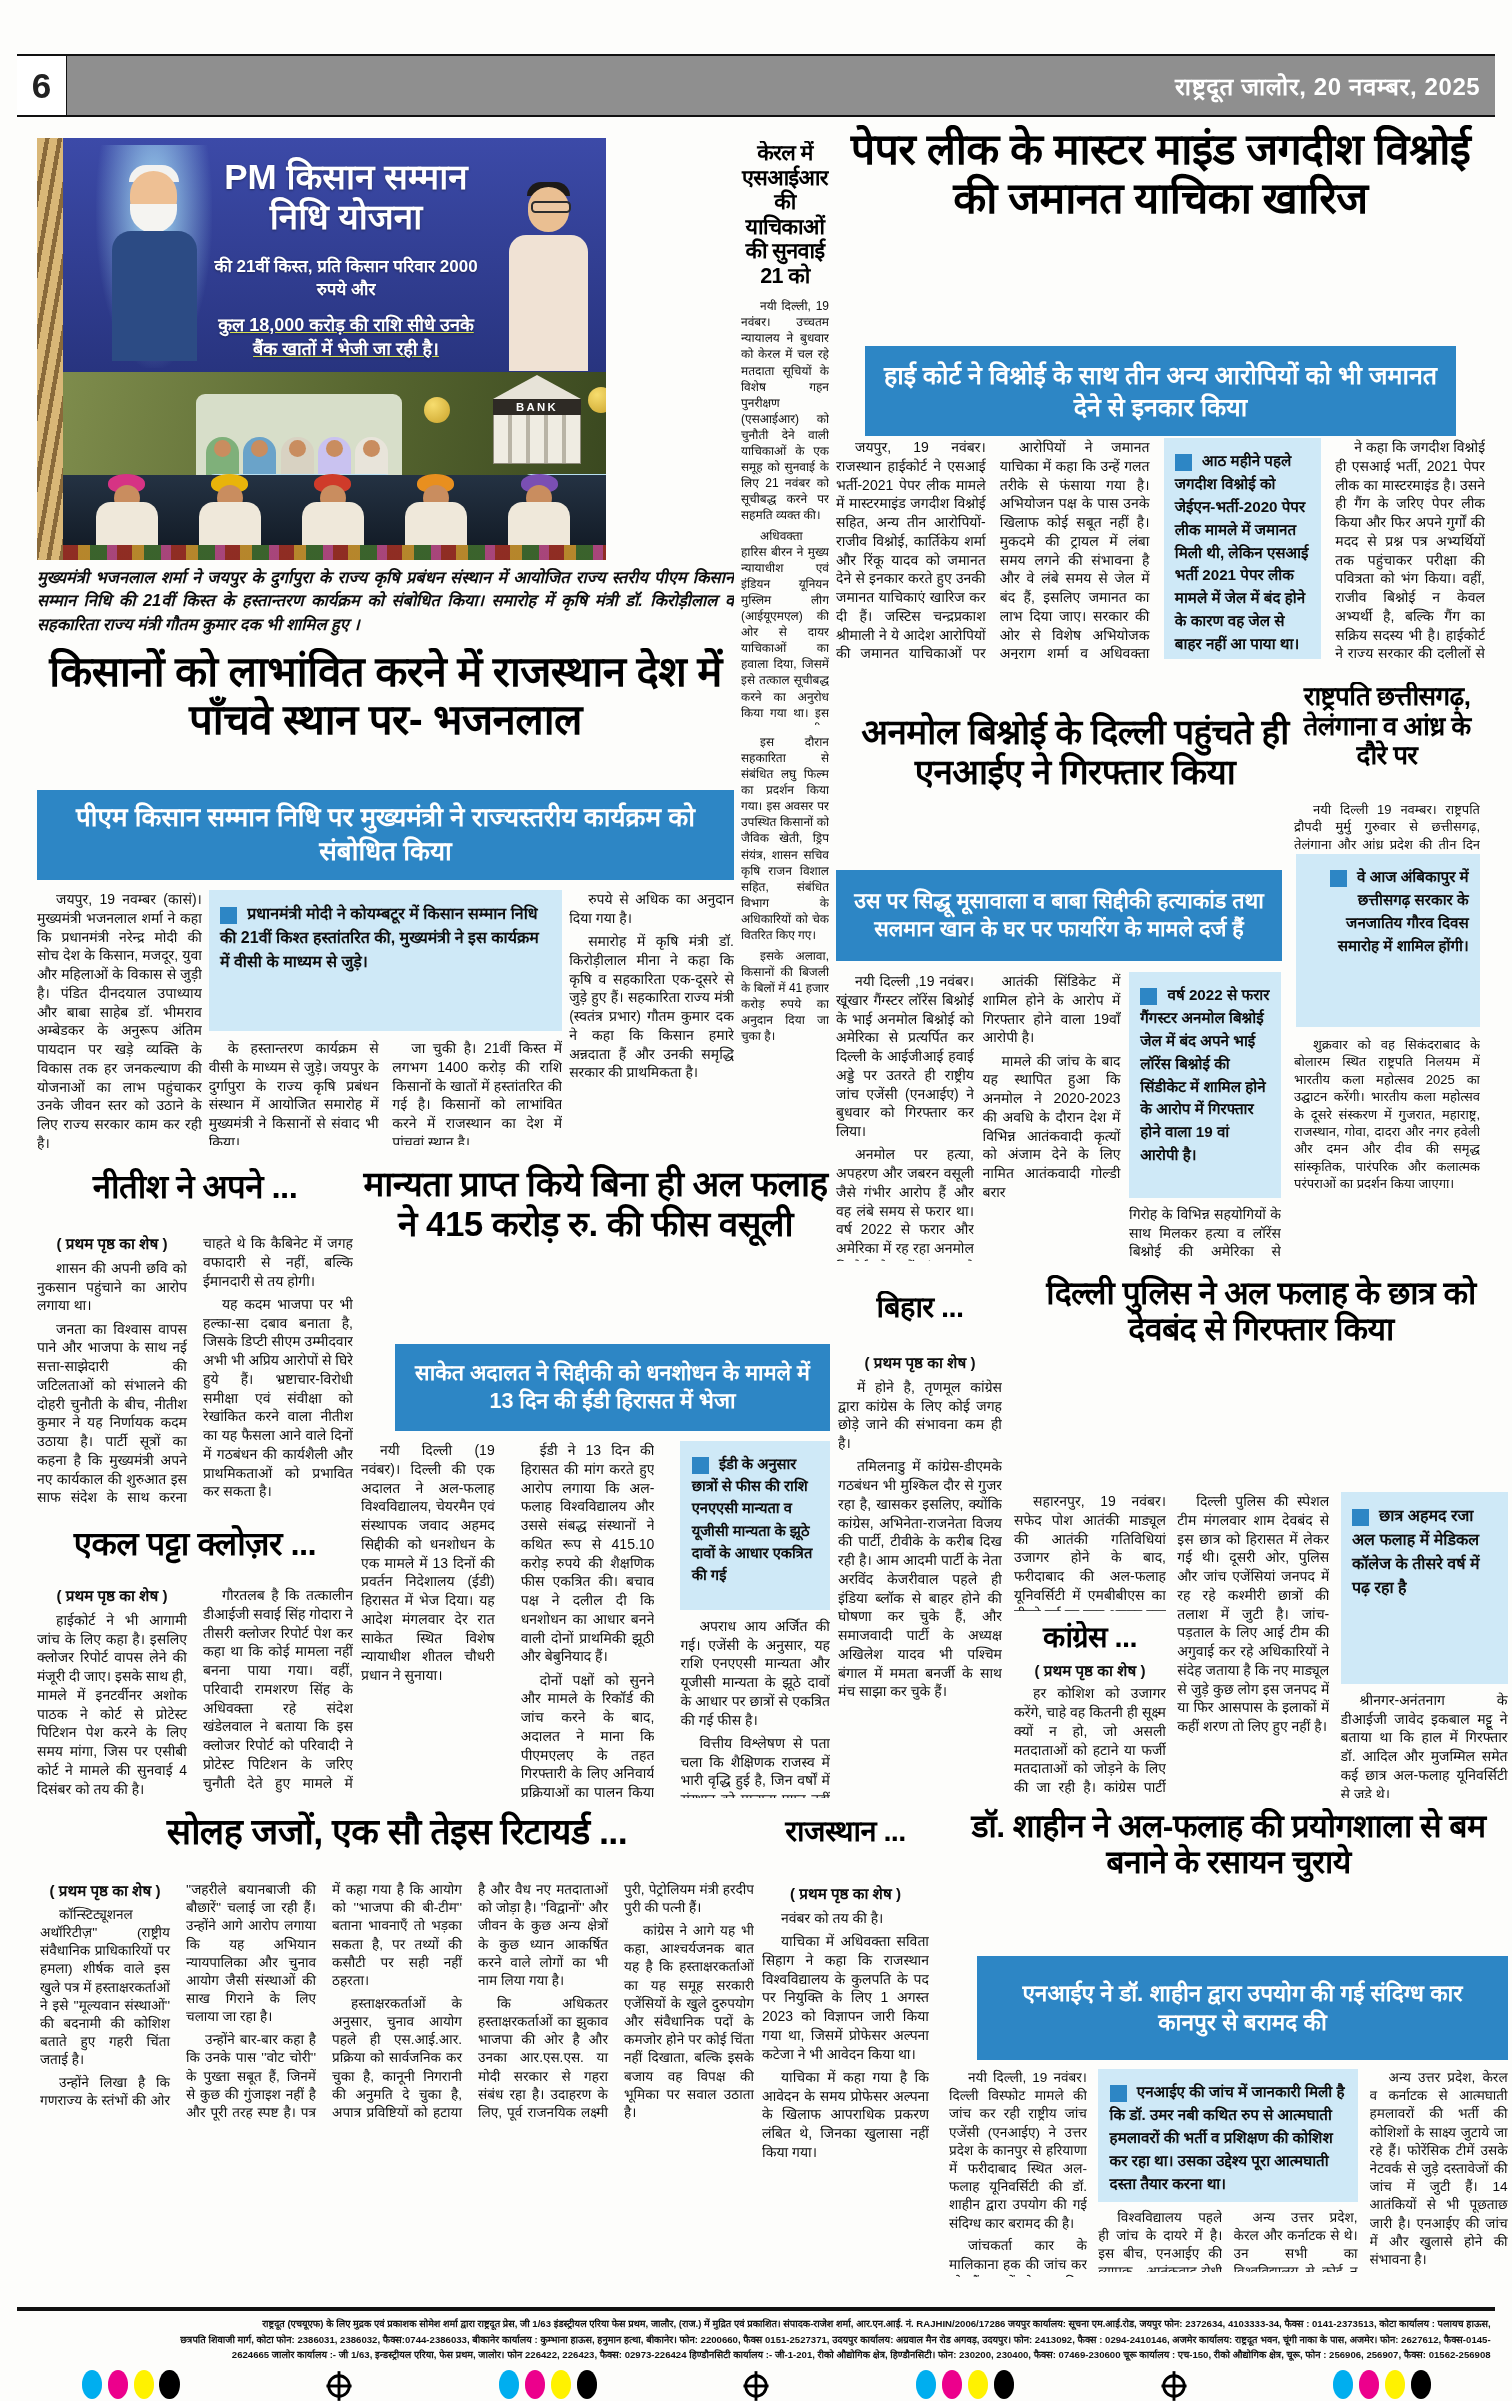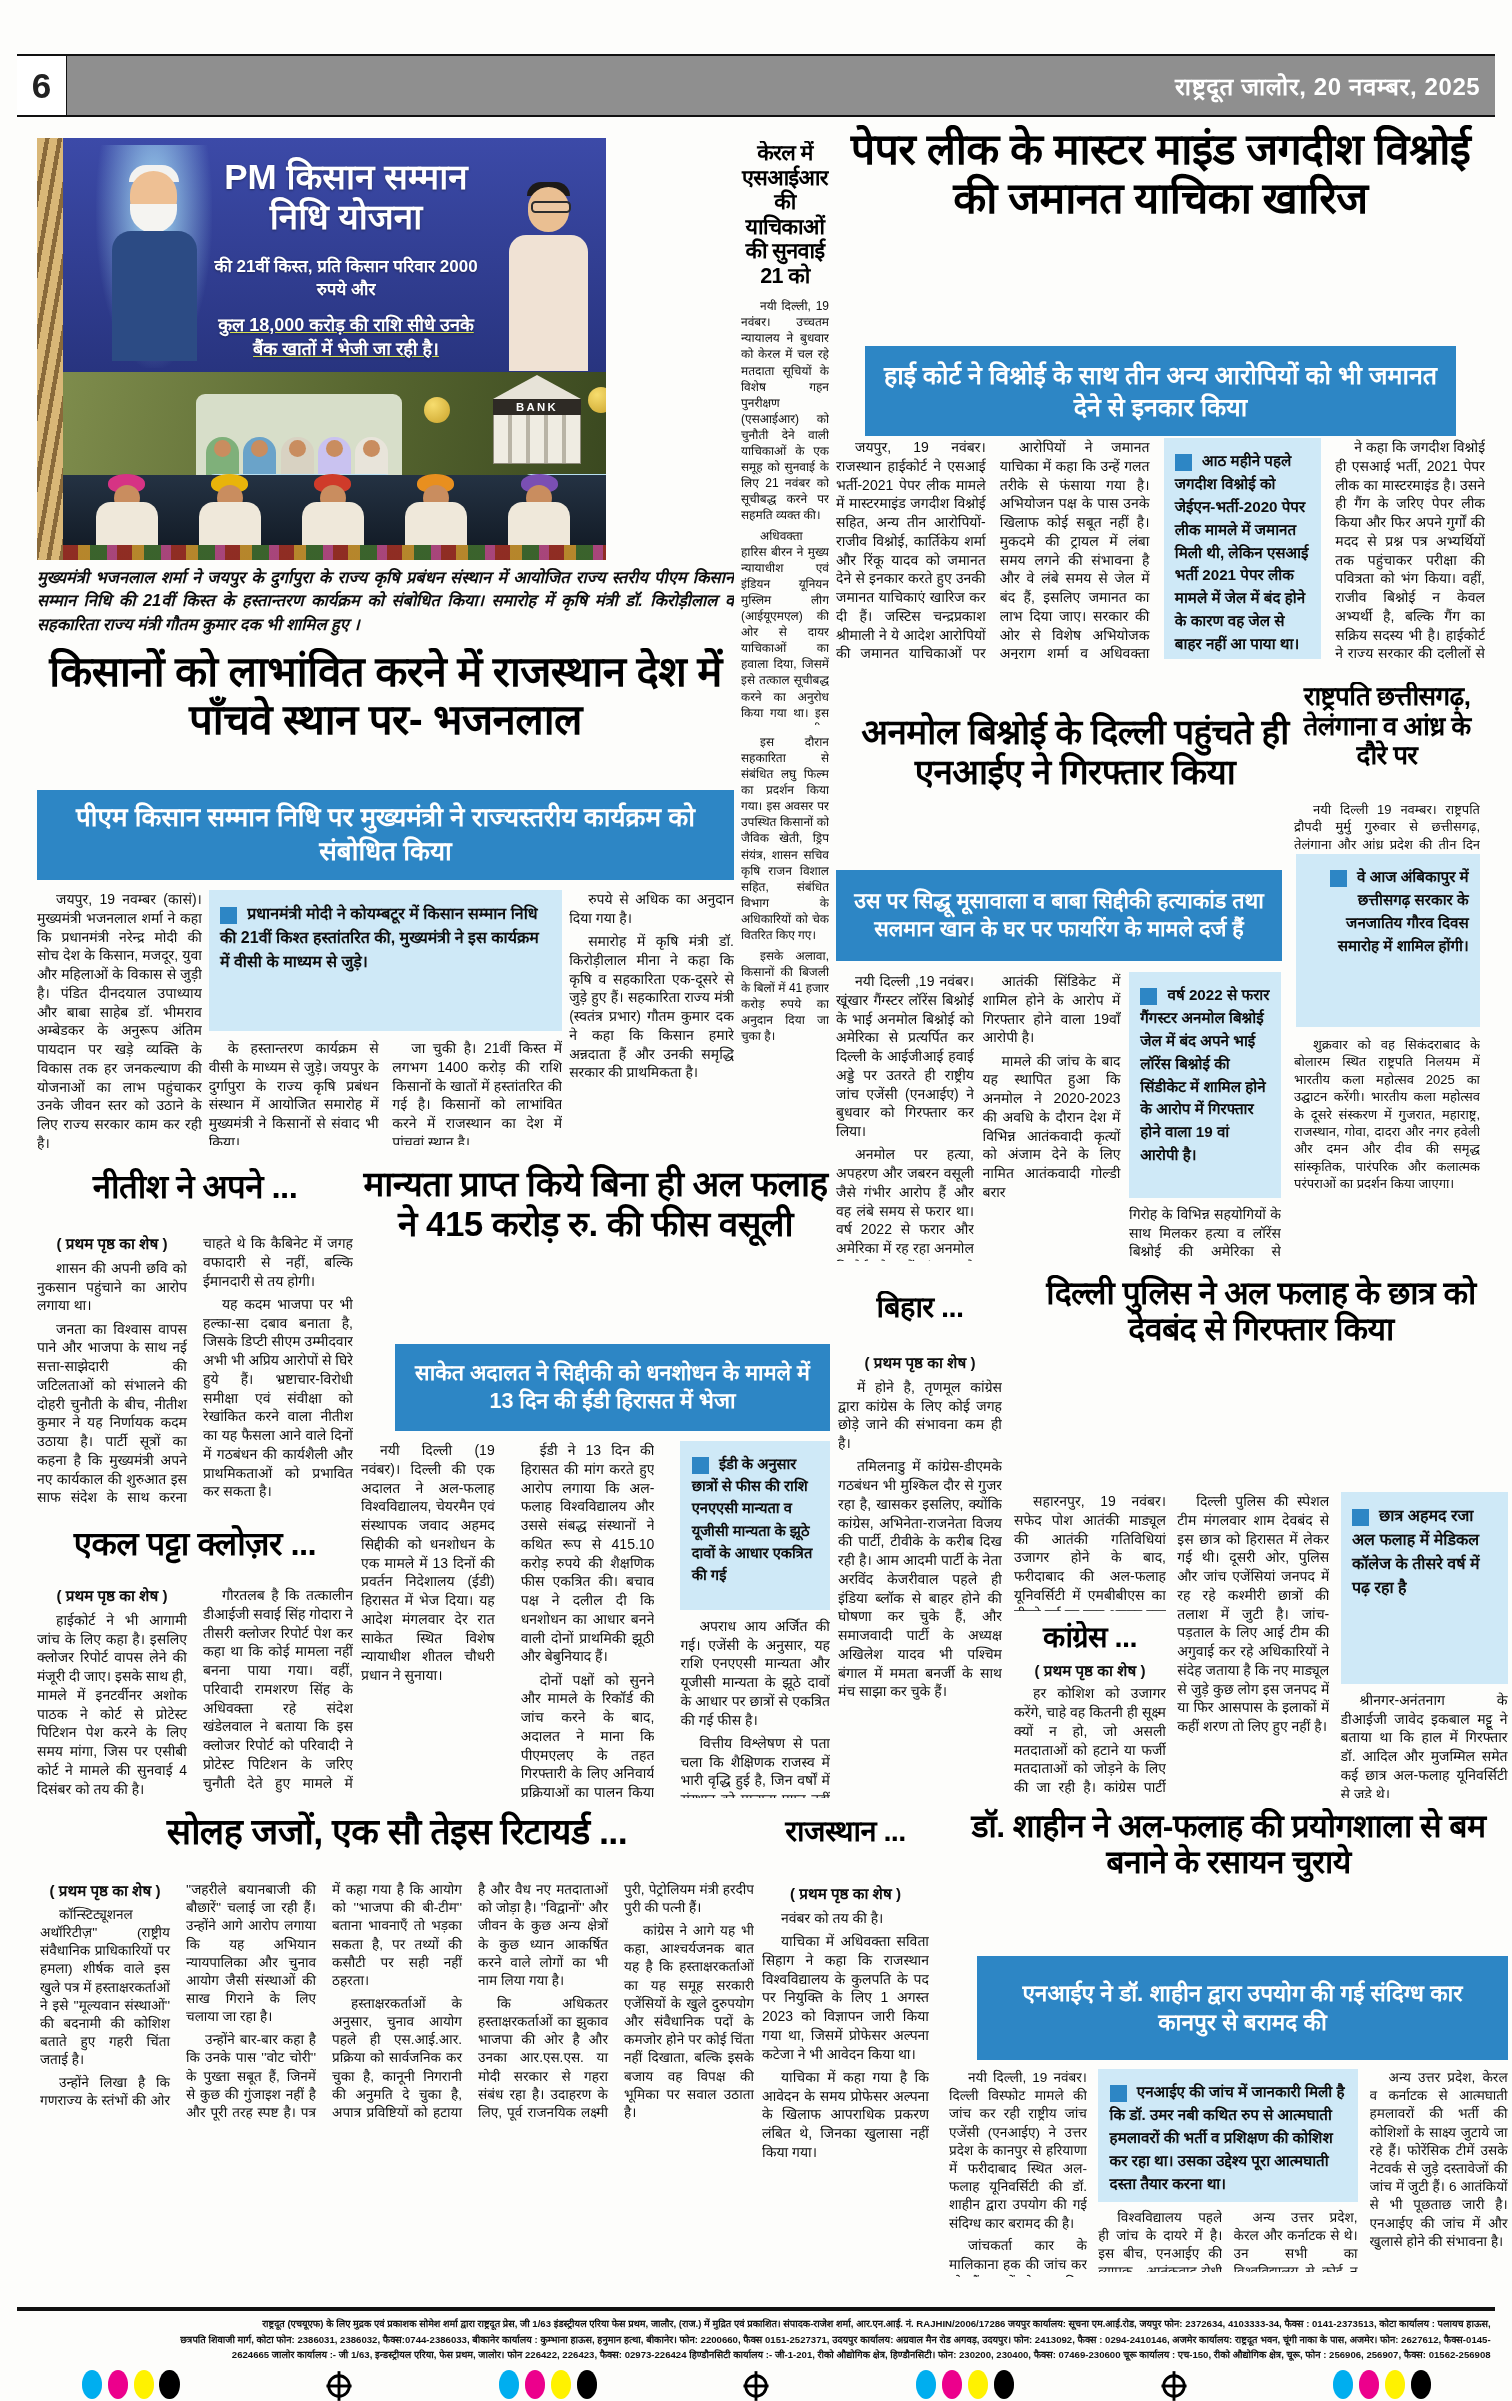--- a/index.html
+++ b/index.html
@@ -352,21 +352,21 @@
       <div class="flexrow" style="gap:11.3px;margin-top:6.8px;height:63px;overflow:hidden;">
         <div class="bcol" style="width:124px;font-size:13.6px;">
             <p class="para">विश्वविद्यालय पहले ही जांच के दायरे में है। इस बीच, एनआईए की व्यापक आतंकवाद-रोधी जांच से पता चला है कि डॉ. उमर नबी कथित रूप से अतिरिक्त आत्मघाती हमलावरों की भर्ती एवं प्रशिक्षण की कोशिश कर रहा था।</p>
           </div>
         <div class="bcol" style="width:124px;font-size:13.6px;">
             <p class="para">अन्य उत्तर प्रदेश, केरल और कर्नाटक से थे। उन सभी का विश्वविद्यालय से कोई न कोई संबंध था। एनआईए सूत्रों के अनुसार, उमर का उद्देश्य अकेले काम करने के बजाय, एक पूरा आत्मघाती दस्ता तैयार करने का था।</p>
           </div>
       </div>
     </div>
     <div class="bcol" style="width:138px;font-size:13.6px;">
-        <p class="para">अन्य उत्तर प्रदेश, केरल व कर्नाटक से आत्मघाती हमलावरों की भर्ती की कोशिशों के साक्ष्य जुटाये जा रहे हैं। फोरेंसिक टीमें उसके नेटवर्क से जुड़े दस्तावेजों की जांच में जुटी हैं। 6 आतंकियों से भी पूछताछ जारी है। एनआईए की जांच में और खुलासे होने की संभावना है।</p>
+        <p class="para">अन्य उत्तर प्रदेश, केरल व कर्नाटक से आत्मघाती हमलावरों की भर्ती की कोशिशों के साक्ष्य जुटाये जा रहे हैं। फोरेंसिक टीमें उसके नेटवर्क से जुड़े दस्तावेजों की जांच में जुटी हैं। 14 आतंकियों से भी पूछताछ जारी है। एनआईए की जांच में और खुलासे होने की संभावना है।</p>
       </div>
   </div>
 
   <div class="frule abs"></div>
   <div class="ftext abs">
       <p class="fline">राष्ट्रदूत (एचयूएफ) के लिए मुद्रक एवं प्रकाशक सोमेश शर्मा द्वारा राष्ट्रदूत प्रेस, जी 1/63 इंडस्ट्रीयल एरिया फेस प्रथम, जालौर, (राज.) में मुद्रित एवं प्रकाशित। संपादक-राजेश शर्मा, आर.एन.आई. नं. RAJHIN/2006/17286 जयपुर कार्यालय: सूचना एम.आई.रोड, जयपुर फोन: 2372634, 4103333-34, फैक्स : 0141-2373513, कोटा कार्यालय : पलायच हाऊस,</p>
       <p class="fline">छत्रपति शिवाजी मार्ग, कोटा फोन: 2386031, 2386032, फैक्स:0744-2386033, बीकानेर कार्यालय : कुम्भाना हाऊस, हनुमान हत्था, बीकानेर। फोन: 2200660, फैक्स 0151-2527371, उदयपुर कार्यालय: अग्रवाल मैन रोड अगवड़, उदयपुर। फोन: 2413092, फैक्स : 0294-2410146, अजमेर कार्यालय: राष्ट्रदूत भवन, चूंगी नाका के पास, अजमेर। फोन: 2627612, फैक्स-0145-</p>
       <p class="fline">2624665 जालोर कार्यालय :- जी 1/63, इन्डस्ट्रीयल एरिया, फेस प्रथम, जालोर। फोन 226422, 226423, फैक्स: 02973-226424 हिण्डौनसिटी कार्यालय :- जी-1-201, रीको औद्योगिक क्षेत्र, हिण्डौनसिटी। फोन: 230200, 230400, फैक्स: 07469-230600 चूरू कार्यालय : एच-150, रीको औद्योगिक क्षेत्र, चूरू, फोन : 256906, 256907, फैक्स: 01562-256908</p>
     </div>
   <div class="marks abs">

